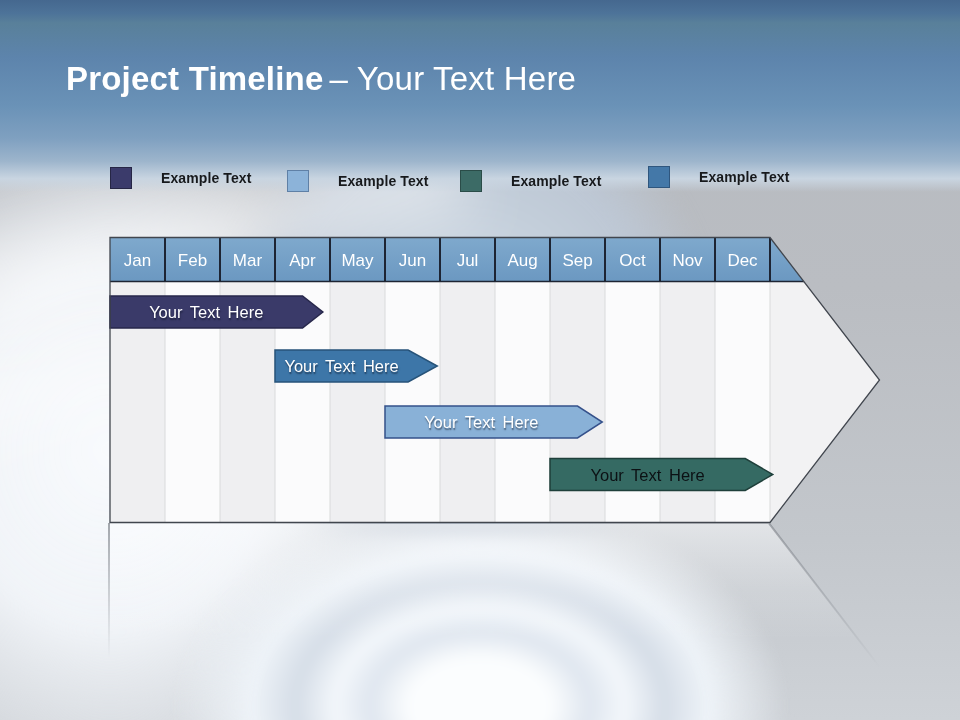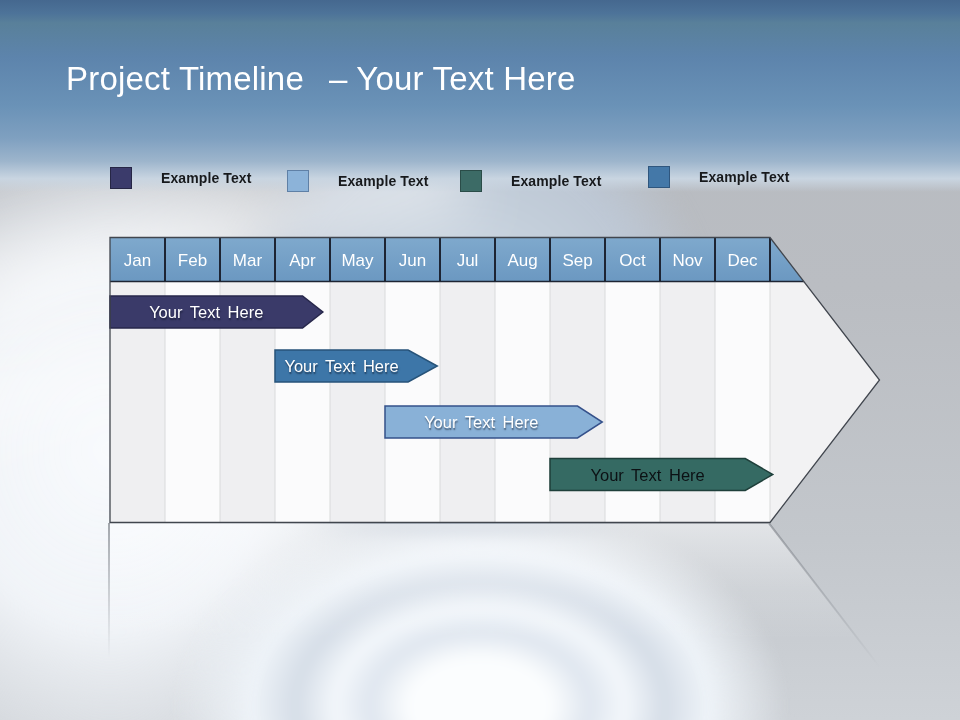--- a/index.html
+++ b/index.html
@@ -37,22 +37,22 @@
     left:0; top:0; width:960px; height:192px;
     background:linear-gradient(180deg,
       #45688f 0%, #4d7399 7%, #59809a 12%, #5d84ac 30%,
       #6a92b7 55%, #7fa0c0 72%, #9db5cc 84%, #c9d5e1 93%, rgba(222,229,236,0) 100%);
   }
   
   .title{
     position:absolute; left:66px; top:60px; z-index:10; color:#ffffff;
     font-size:33px; letter-spacing:.2px; white-space:nowrap;
   }
-  .title .t-bold{font-weight:400;}
-  .title .t-rest{font-weight:400; margin-left:25px;}
+  .title .t-bold{font-weight:700;}
+  .title .t-rest{font-weight:400; margin-left:6px;}
   
   .legend{position:absolute; left:0; top:0; z-index:10; width:960px; height:40px;}
   .legend-item{position:absolute; display:flex; align-items:center;}
   .legend-item:nth-child(1){left:110px; top:167px;}
   .legend-item:nth-child(2){left:287px; top:170px;}
   .legend-item:nth-child(3){left:460px; top:170px;}
   .legend-item:nth-child(4){left:648px; top:166px;}
   .legend-swatch{width:22px; height:22px; display:inline-block; box-sizing:border-box;}
   .legend-label{margin-left:29px; font-size:14px; font-weight:700; color:#17191c; letter-spacing:.1px;}
   

